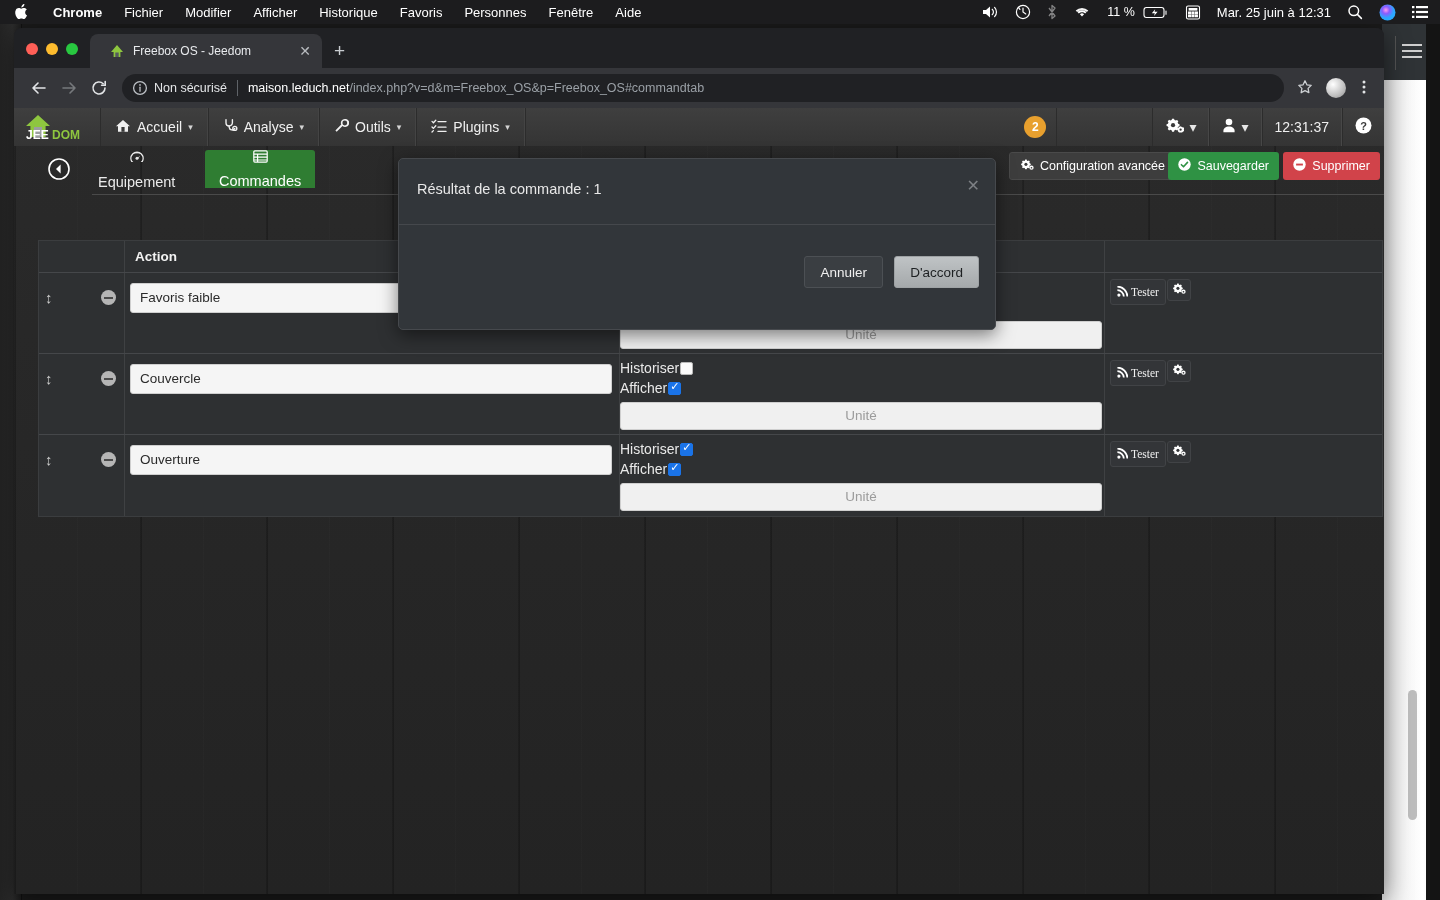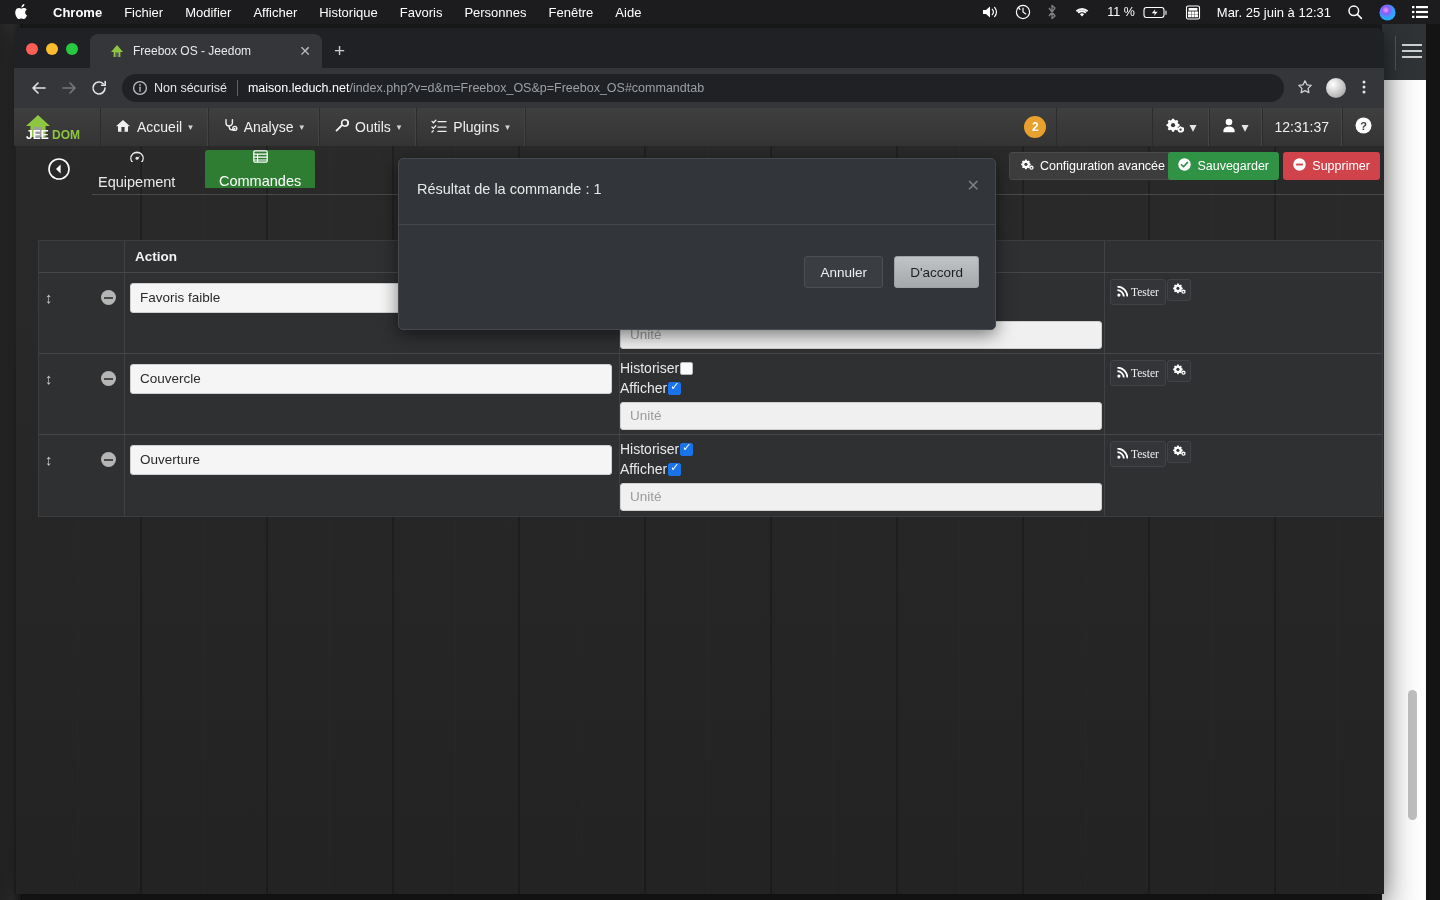--- a/index.html
+++ b/index.html
@@ -201,21 +201,21 @@
   .chk-aff{ top:26px; }
   .cbx{ width:13px; height:13px; border-radius:2px; margin-left:1px;
     background:#fbfbfb; border:1px solid #b9b9b9; display:inline-block; }
   .cbx.on{ background:#1a73e8; border-color:#1a73e8; position:relative; }
   .cbx.on:after{
     content:"✓"; position:absolute; left:1px; top:-3px; font-size:11px; color:#fff; line-height:13px;
   }
   .unit-input{
     position:absolute; left:0; top:48px; width:482px; height:28px;
     background:#f0f0f0; border:1px solid #cfcfcf; border-radius:3px;
-    color:#9b9b9b; font-size:13.5px; padding:0 9px; line-height:26px;
+    color:#9b9b9b; font-size:13.5px; padding:0 9px; line-height:26px;text-align:center;
   }
   .tester{
     position:absolute; left:5px; top:6px; height:22px; display:flex; align-items:center;
     gap:3px; padding:12px 6px; background:#333538; border:1px solid #414346; border-radius:3px;
     color:#f0f0f0; font-size:11.5px; font-family:"Liberation Serif", serif;
   }
   .gearbtn{
     position:absolute; left:62px; top:6px; width:24px; height:22px; background:#333538;
     border:1px solid #414346; border-radius:3px; display:flex; align-items:center;
     justify-content:center; color:#fff;

